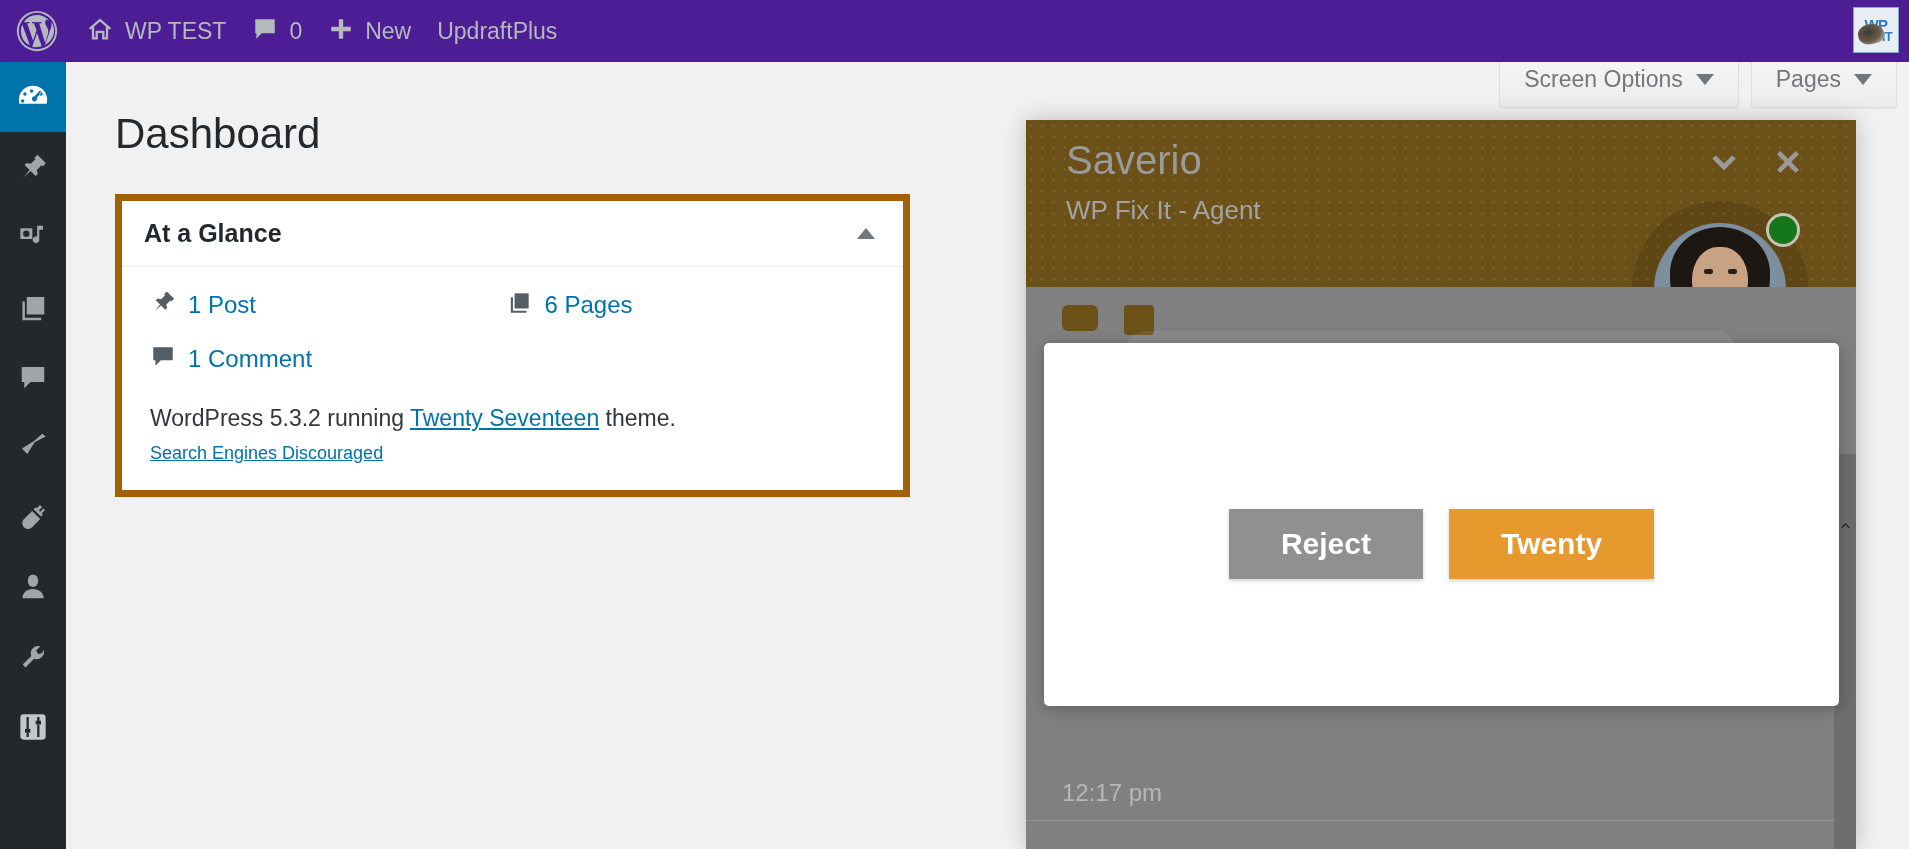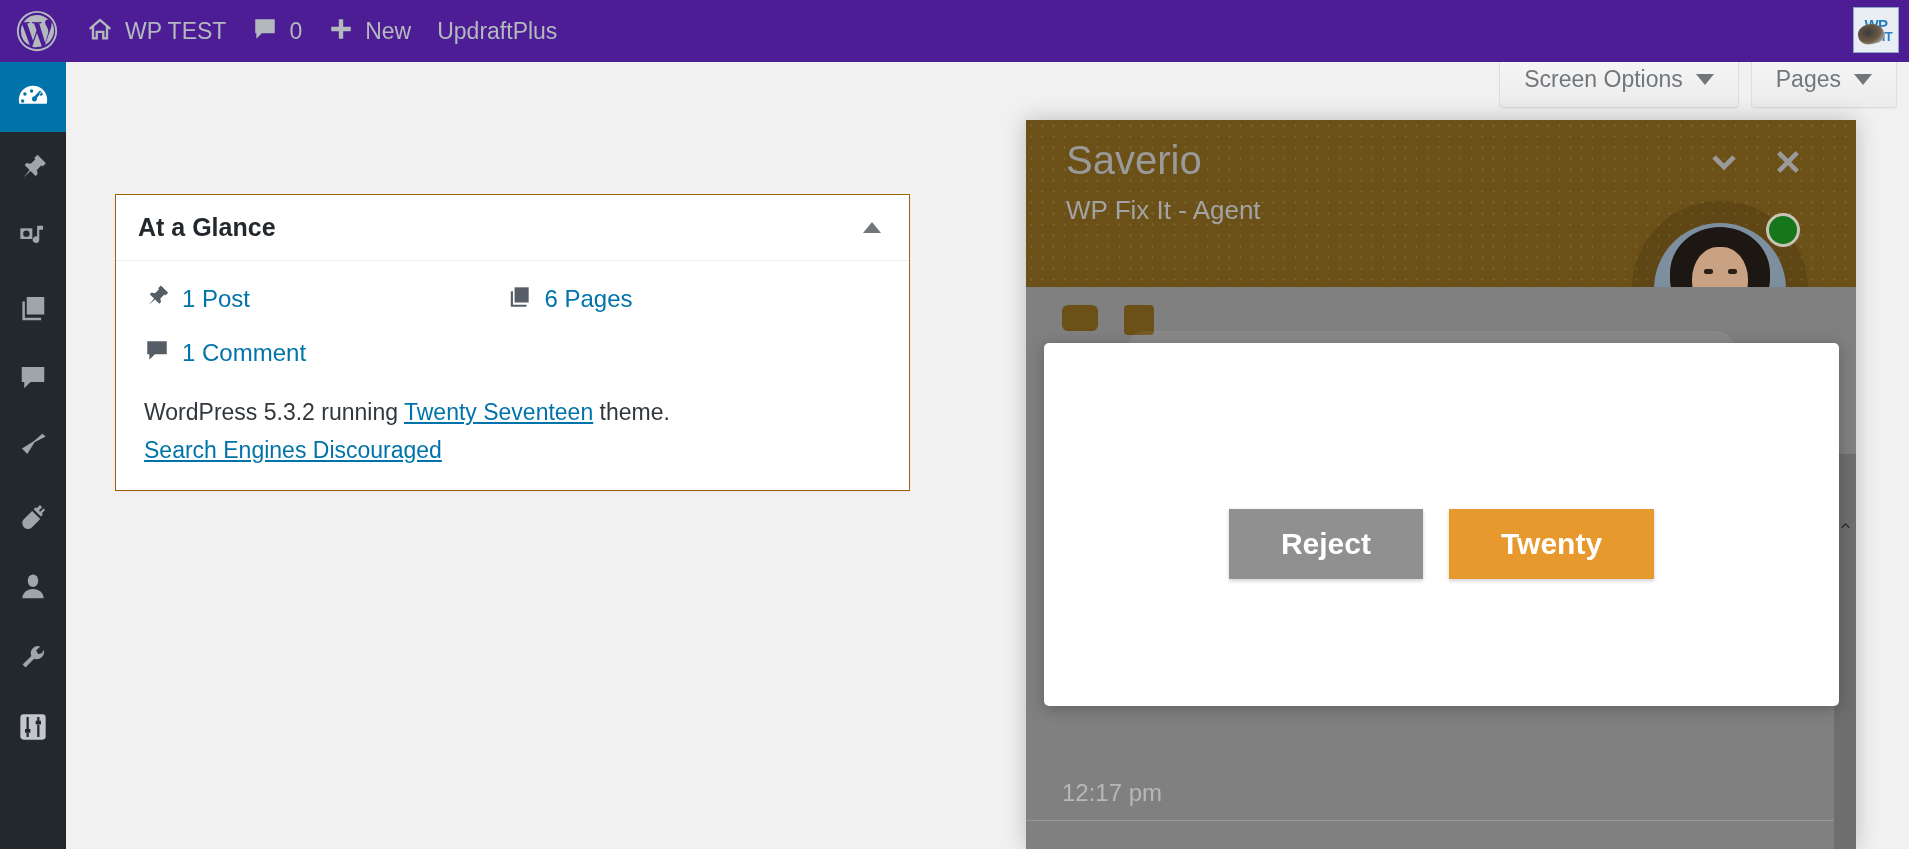--- a/index.html
+++ b/index.html
@@ -83,21 +83,21 @@
   #wpbody { position: absolute; left: 66px; top: 62px; right: 0; bottom: 0; background: #f1f1f1; }
   #page-title {
     position: absolute; left: 49px; top: 48px;
     font-size: 42px; font-weight: 400; color: #23282d;
     letter-spacing: 0px;
   }
 
   
   #at-a-glance {
     position: absolute; left: 49px; top: 132px; width: 795px;
-    background: #fff; border: 1px solid #a16207;
+    background: #fff; border: 7px solid #a16207;
     box-shadow: 0 1px 1px rgba(0,0,0,.04);
   }
   #aag-header {
     display: flex; align-items: center; justify-content: space-between;
     padding: 18px 22px; border-bottom: 1px solid #eee;
   }
   #aag-title { font-size: 25px; font-weight: bold; color: #23282d; }
   .caret-up {
     width: 0; height: 0; border-left: 9px solid transparent;
     border-right: 9px solid transparent; border-bottom: 11px solid #72777c;
@@ -108,21 +108,21 @@
   .stat {
     display: flex; align-items: center; gap: 12px;
     width: 50%; margin-bottom: 22px;
     font-size: 24px; color: #0073aa;
   }
   .stat svg { fill: #555d66; flex: none; }
   #aag-version {
     font-size: 23px; color: #32373c; line-height: 1.55; margin-top: 4px;
   }
   #aag-version a { color: #0073aa; text-decoration: underline; }
-  #aag-search { display: block; margin-top: 6px; font-size: 23px; color: #0073aa; text-decoration: underline; }
+  #aag-search { display: block; margin-top: 6px; font-size: 18px; color: #0073aa; text-decoration: underline; }
 
   
   #chat-widget {
     position: absolute; left: 1026px; top: 120px;
     width: 830px; height: 729px;
     background: #808080;
     box-shadow: 0 0 22px rgba(0,0,0,0.22);
     z-index: 20; overflow: hidden;
   }
   #chat-header {
@@ -403,20 +403,21 @@
       <span class="caret-down"></span>
     </div>
     <div class="meta-link">
       <span>Pages</span>
       <span class="caret-down"></span>
     </div>
   </div>
 
   <div id="wpbody">
 
+    <div id="page-title">Dashboard</div>
 
     <div id="at-a-glance">
       <div id="aag-header">
         <div id="aag-title">At a Glance</div>
         <div class="caret-up"></div>
       </div>
       <div id="aag-body">
         <div id="aag-stats">
 
           <div class="stat">

